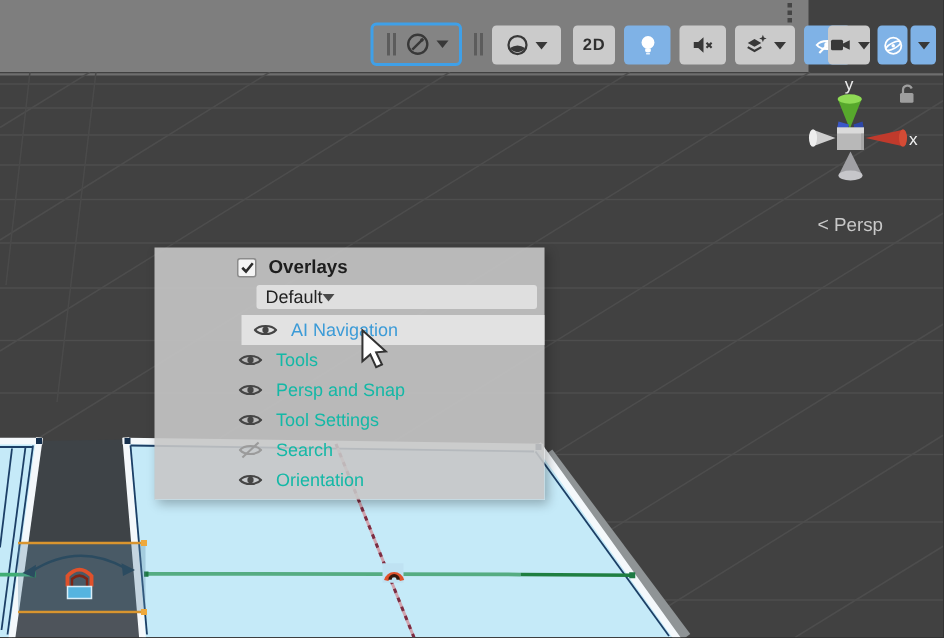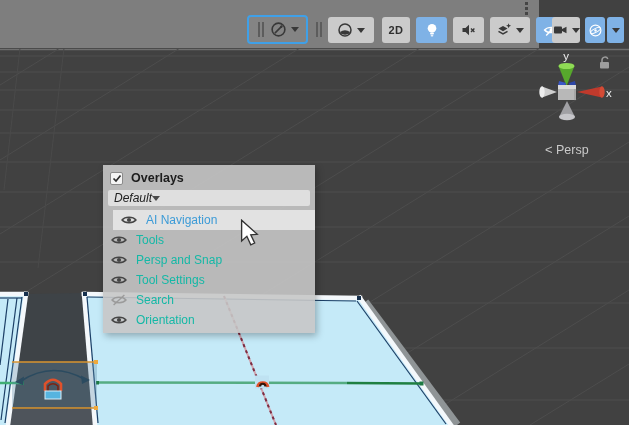--- a/index.html
+++ b/index.html
@@ -19,27 +19,27 @@
   .handle i{width:2px;height:15px;background:#5c5c5c;}
   .handle.inline{position:static;margin:0 2px;}
   .caret{width:0;height:0;border-left:4px solid transparent;border-right:4px solid transparent;
     border-top:5px solid #383838;}
   .lbl-2d{font-size:11px;font-weight:bold;color:#2f2f2f;letter-spacing:0.5px;}
   
   .scene{position:absolute;left:0;top:48px;width:629px;height:377px;z-index:1;}
   
   .ov-menu{position:absolute;left:103px;top:165px;width:212px;z-index:20;
     background:rgba(199,199,199,0.90);box-shadow:2px 3px 7px rgba(0,0,0,0.28);
-    padding-bottom:3px;}
+    padding-bottom:3px;padding-left:48px;}
   .ov-head{display:flex;align-items:center;gap:8px;padding:6px 6px 5px 7px;}
   .ov-check{width:13px;height:13px;background:#f4f4f4;border:1px solid #8b8b8b;border-radius:2px;
     display:flex;align-items:center;justify-content:center;box-sizing:border-box;}
   .ov-title{font-size:12.5px;font-weight:bold;color:#1d1d1d;}
-  .ov-dd{margin:0 5px 4px 5px;height:16px;background:rgba(224,224,224,0.95);border-radius:2px;
-    display:flex;align-items:center;padding:0 6px;justify-content:flex-start;font-style:italic;}
+  .ov-dd{margin:0 5px 4px 20px;height:16px;background:rgba(224,224,224,0.95);border-radius:2px;
+    display:flex;align-items:center;padding:0 6px;justify-content:flex-start;}
   .ov-dd-label{font-size:12px;color:#222;}
   .ov-row{height:20px;display:flex;align-items:center;gap:9px;padding-left:8px;}
   .ov-row.hl{background:rgba(229,229,229,0.92);margin-left:10px;}
   .ov-row-label{font-size:12px;color:#14b8a6;}
   .ov-row.hl .ov-row-label{color:#3c9bd7;}
   .eye{width:16px;height:12px;display:flex;}
   
   .cursor{position:absolute;left:240px;top:219px;z-index:40;}
 </style>
 </head>

